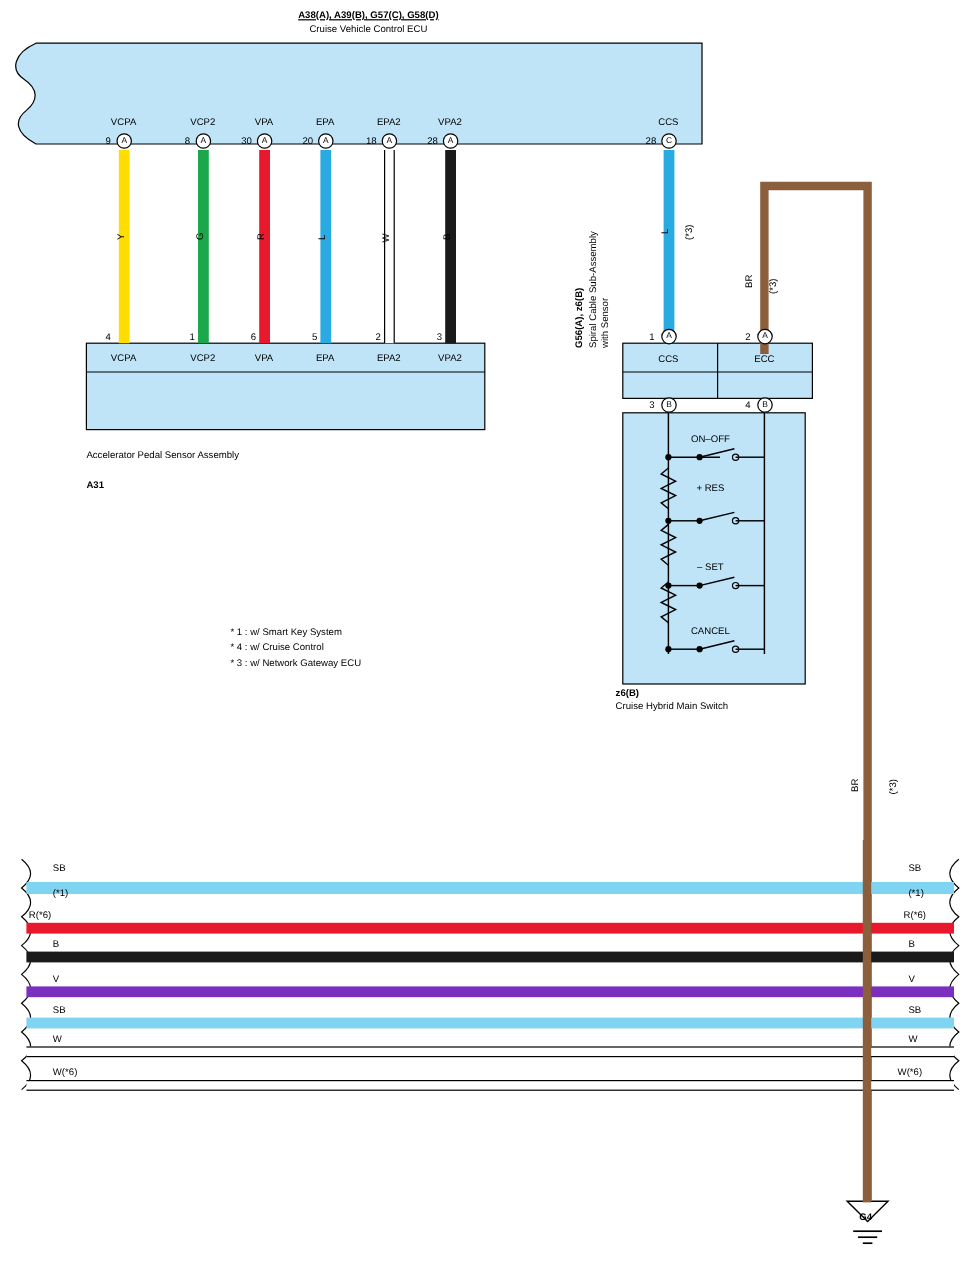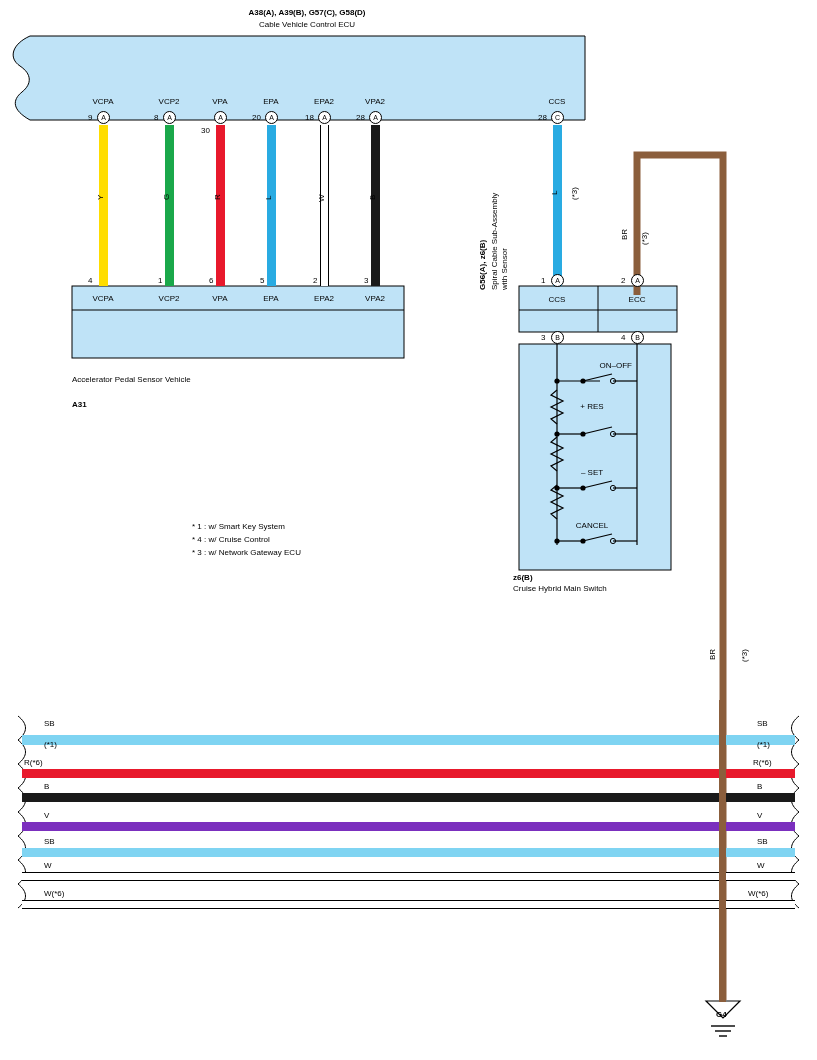--- a/index.html
+++ b/index.html
@@ -93,33 +93,33 @@
     <path d="M18,716 C28,724 28,732 18,740 C28,748 28,756 18,764
              C28,772 28,780 18,788 C28,796 28,804 18,812
              C28,820 28,828 18,836 C28,844 28,852 18,860
              C28,868 28,876 18,884 C28,892 28,900 18,908" fill="none" stroke="#000" stroke-width="1"></path>
     <path d="M799,716 C789,724 789,732 799,740 C789,748 789,756 799,764
              C789,772 789,780 799,788 C789,796 789,804 799,812
              C789,820 789,828 799,836 C789,844 789,852 799,860
              C789,868 789,876 799,884 C789,892 789,900 799,908" fill="none" stroke="#000" stroke-width="1"></path>
   </svg>
 
-  <div class="lbl b c" style="left:207px;top:8px;width:200px;">A38(A), A39(B), G57(C), G58(D)</div>
-  <div class="lbl c" style="left:207px;top:20px;width:200px;">Cable Vehicle Control ECU</div>
+  <div class="lbl b c" style="left:207px;top:8px;width:200px;text-decoration:underline;">A38(A), A39(B), G57(C), G58(D)</div>
+  <div class="lbl c" style="left:207px;top:20px;width:200px;">Cruise Vehicle Control ECU</div>
 
   <div class="lbl c" style="left:78px;top:97px;width:50px;">VCPA</div>
   <div class="lbl" style="left:88px;top:113px;">9</div>
   <div class="pin" style="left:97px;top:111px;">A</div>
 
   <div class="lbl c" style="left:144px;top:97px;width:50px;">VCP2</div>
   <div class="lbl" style="left:154px;top:113px;">8</div>
   <div class="pin" style="left:163px;top:111px;">A</div>
 
   <div class="lbl c" style="left:195px;top:97px;width:50px;">VPA</div>
-  <div class="lbl" style="left:201px;top:126px;">30</div>
+  <div class="lbl" style="left:201px;top:113px;">30</div>
   <div class="pin" style="left:214px;top:111px;">A</div>
 
   <div class="lbl c" style="left:246px;top:97px;width:50px;">EPA</div>
   <div class="lbl" style="left:252px;top:113px;">20</div>
   <div class="pin" style="left:265px;top:111px;">A</div>
 
   <div class="lbl c" style="left:299px;top:97px;width:50px;">EPA2</div>
   <div class="lbl" style="left:305px;top:113px;">18</div>
   <div class="pin" style="left:318px;top:111px;">A</div>
 
@@ -165,40 +165,40 @@
   <div class="lbl" style="left:260px;top:276px;">5</div>
   <div class="lbl c" style="left:246px;top:294px;width:50px;">EPA</div>
 
   <div class="lbl" style="left:313px;top:276px;">2</div>
   <div class="lbl c" style="left:299px;top:294px;width:50px;">EPA2</div>
 
   <div class="lbl" style="left:364px;top:276px;">3</div>
   <div class="lbl c" style="left:350px;top:294px;width:50px;">VPA2</div>
 
   <div class="lbl b" style="left:72px;top:364px;margin-top:36px;">A31</div>
-  <div class="lbl" style="left:72px;top:375px;">Accelerator Pedal Sensor Vehicle</div>
+  <div class="lbl" style="left:72px;top:375px;">Accelerator Pedal Sensor Assembly</div>
 
   <div class="lbl b vert" style="left:478px;top:290px;transform:rotate(-90deg);">G56(A), z6(B)</div>
   <div class="lbl vert" style="left:490px;top:290px;transform:rotate(-90deg);">Spiral Cable Sub-Assembly</div>
   <div class="lbl vert" style="left:500px;top:290px;transform:rotate(-90deg);">with Sensor</div>
 
   <div class="lbl" style="left:541px;top:276px;">1</div>
   <div class="term" style="left:551px;top:274px;">A</div>
   <div class="lbl c" style="left:532px;top:295px;width:50px;">CCS</div>
 
   <div class="lbl" style="left:621px;top:276px;">2</div>
   <div class="term" style="left:631px;top:274px;">A</div>
   <div class="lbl c" style="left:612px;top:295px;width:50px;">ECC</div>
 
   <div class="lbl" style="left:541px;top:333px;">3</div>
   <div class="term" style="left:551px;top:331px;">B</div>
   <div class="lbl" style="left:621px;top:333px;">4</div>
   <div class="term" style="left:631px;top:331px;">B</div>
 
-  <div class="lbl c" style="left:552px;top:361px;width:80px;text-align:right;">ON–OFF</div>
+  <div class="lbl c" style="left:552px;top:361px;width:80px;">ON–OFF</div>
   <div class="lbl c" style="left:552px;top:402px;width:80px;">+ RES</div>
   <div class="lbl c" style="left:552px;top:468px;width:80px;">– SET</div>
   <div class="lbl c" style="left:552px;top:521px;width:80px;">CANCEL</div>
 
   <div class="lbl b" style="left:513px;top:573px;">z6(B)</div>
   <div class="lbl" style="left:513px;top:584px;">Cruise Hybrid Main Switch</div>
 
   <div class="lbl" style="left:192px;top:522px;">* 1 : w/ Smart Key System</div>
   <div class="lbl" style="left:192px;top:535px;">* 4 : w/ Cruise Control</div>
   <div class="lbl" style="left:192px;top:548px;">* 3 : w/ Network Gateway ECU</div>

